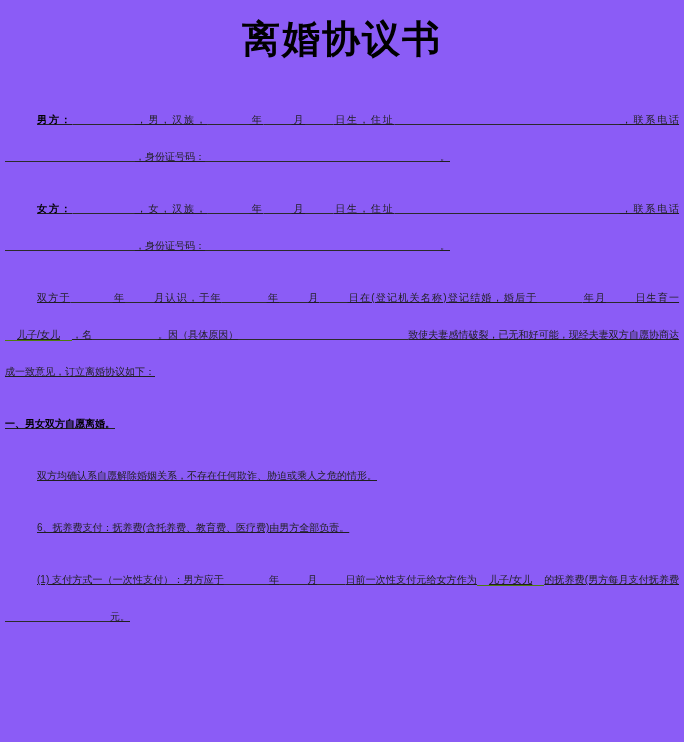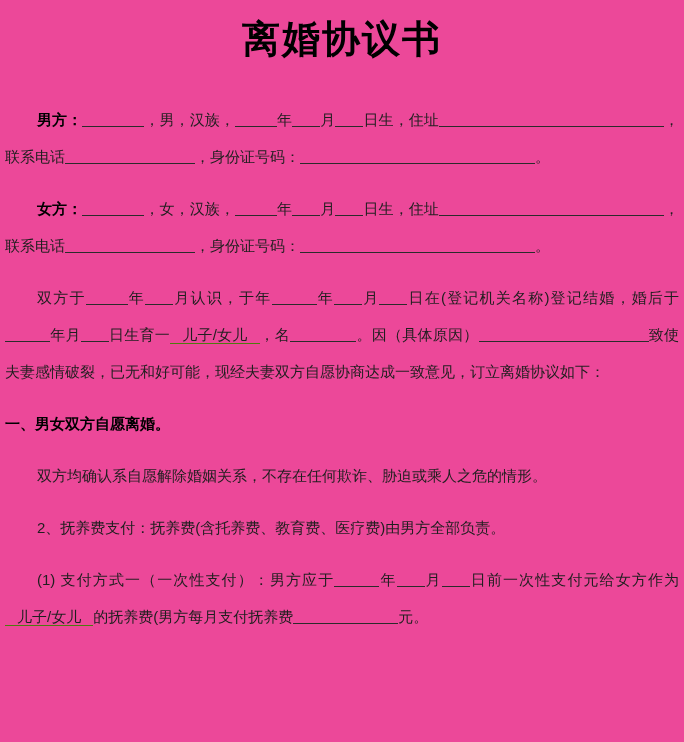--- a/index.html
+++ b/index.html
@@ -9,35 +9,36 @@
   }
   body {
     font-family: "Liberation Sans", "DejaVu Sans", sans-serif;
     color: #1f1f1f;
   }
   .page {
     width: 684px;
     height: 742px;
     box-sizing: border-box;
     padding: 10px 5px 8px 5px;
-    background: #ec4899;
+    background: #8b5cf6;
     overflow: hidden;
   }
   .doc-title {
     text-align: center;
     font-size: 38px;
     font-weight: bold;
     color: #000000;
     letter-spacing: 2px;
     margin: 4px 0 36px 0;
   }
   .doc-body {
-    font-size: 15px;
+    font-size: 10px;
     line-height: 37px;
     text-align: justify;
+    text-decoration: underline;
   }
   .para {
     margin: 0 0 15px 0;
   }
   .para.indent {
     text-indent: 32px;
   }
   .para.heading {
     font-weight: bold;
     color: #000000;
@@ -62,16 +63,16 @@
 <body>
 
 <div class="page">
   <h1 class="doc-title">离婚协议书</h1>
   <div class="doc-body">
       <p class="para indent"><span class="bold">男方：</span><span class="blank" style="width: 62px;"></span><span class="text-run">，男，汉族，</span><span class="blank" style="width: 42px;"></span><span class="text-run">年</span><span class="blank" style="width: 28px;"></span><span class="text-run">月</span><span class="blank" style="width: 28px;"></span><span class="text-run">日生，住址</span><span class="blank" style="width: 225px;"></span><span class="text-run">，联系电话</span><span class="blank" style="width: 130px;"></span><span class="text-run">，身份证号码：</span><span class="blank" style="width: 235px;"></span><span class="text-run">。</span></p>
       <p class="para indent"><span class="bold">女方：</span><span class="blank" style="width: 62px;"></span><span class="text-run">，女，汉族，</span><span class="blank" style="width: 42px;"></span><span class="text-run">年</span><span class="blank" style="width: 28px;"></span><span class="text-run">月</span><span class="blank" style="width: 28px;"></span><span class="text-run">日生，住址</span><span class="blank" style="width: 225px;"></span><span class="text-run">，联系电话</span><span class="blank" style="width: 130px;"></span><span class="text-run">，身份证号码：</span><span class="blank" style="width: 235px;"></span><span class="text-run">。</span></p>
       <p class="para indent"><span class="text-run">双方于</span><span class="blank" style="width: 42px;"></span><span class="text-run">年</span><span class="blank" style="width: 28px;"></span><span class="text-run">月认识，于年</span><span class="blank" style="width: 45px;"></span><span class="text-run">年</span><span class="blank" style="width: 28px;"></span><span class="text-run">月</span><span class="blank" style="width: 28px;"></span><span class="text-run">日在(登记机关名称)登记结婚，婚后于</span><span class="blank" style="width: 45px;"></span><span class="text-run">年月</span><span class="blank" style="width: 28px;"></span><span class="text-run">日生育一</span><span class="blank-text">儿子/女儿</span><span class="text-run">，名</span><span class="blank" style="width: 66px;"></span><span class="text-run">。因（具体原因）</span><span class="blank" style="width: 170px;"></span><span class="text-run">致使夫妻感情破裂，已无和好可能，现经夫妻双方自愿协商达成一致意见，订立离婚协议如下：</span></p>
       <p class="para heading"><span class="bold">一、男女双方自愿离婚。</span></p>
       <p class="para indent"><span class="text-run">双方均确认系自愿解除婚姻关系，不存在任何欺诈、胁迫或乘人之危的情形。</span></p>
-      <p class="para indent"><span class="text-run">2、抚养费支付：抚养费(含托养费、教育费、医疗费)由男方全部负责。</span></p>
+      <p class="para indent"><span class="text-run">6、抚养费支付：抚养费(含托养费、教育费、医疗费)由男方全部负责。</span></p>
       <p class="para indent"><span class="text-run">(1) 支付方式一（一次性支付）：男方应于</span><span class="blank" style="width: 45px;"></span><span class="text-run">年</span><span class="blank" style="width: 28px;"></span><span class="text-run">月</span><span class="blank" style="width: 28px;"></span><span class="text-run">日前一次性支付元给女方作为</span><span class="blank-text">儿子/女儿</span><span class="text-run">的抚养费(男方每月支付抚养费</span><span class="blank" style="width: 105px;"></span><span class="text-run">元。</span></p>
     </div>
 </div>
 
 </body></html>

